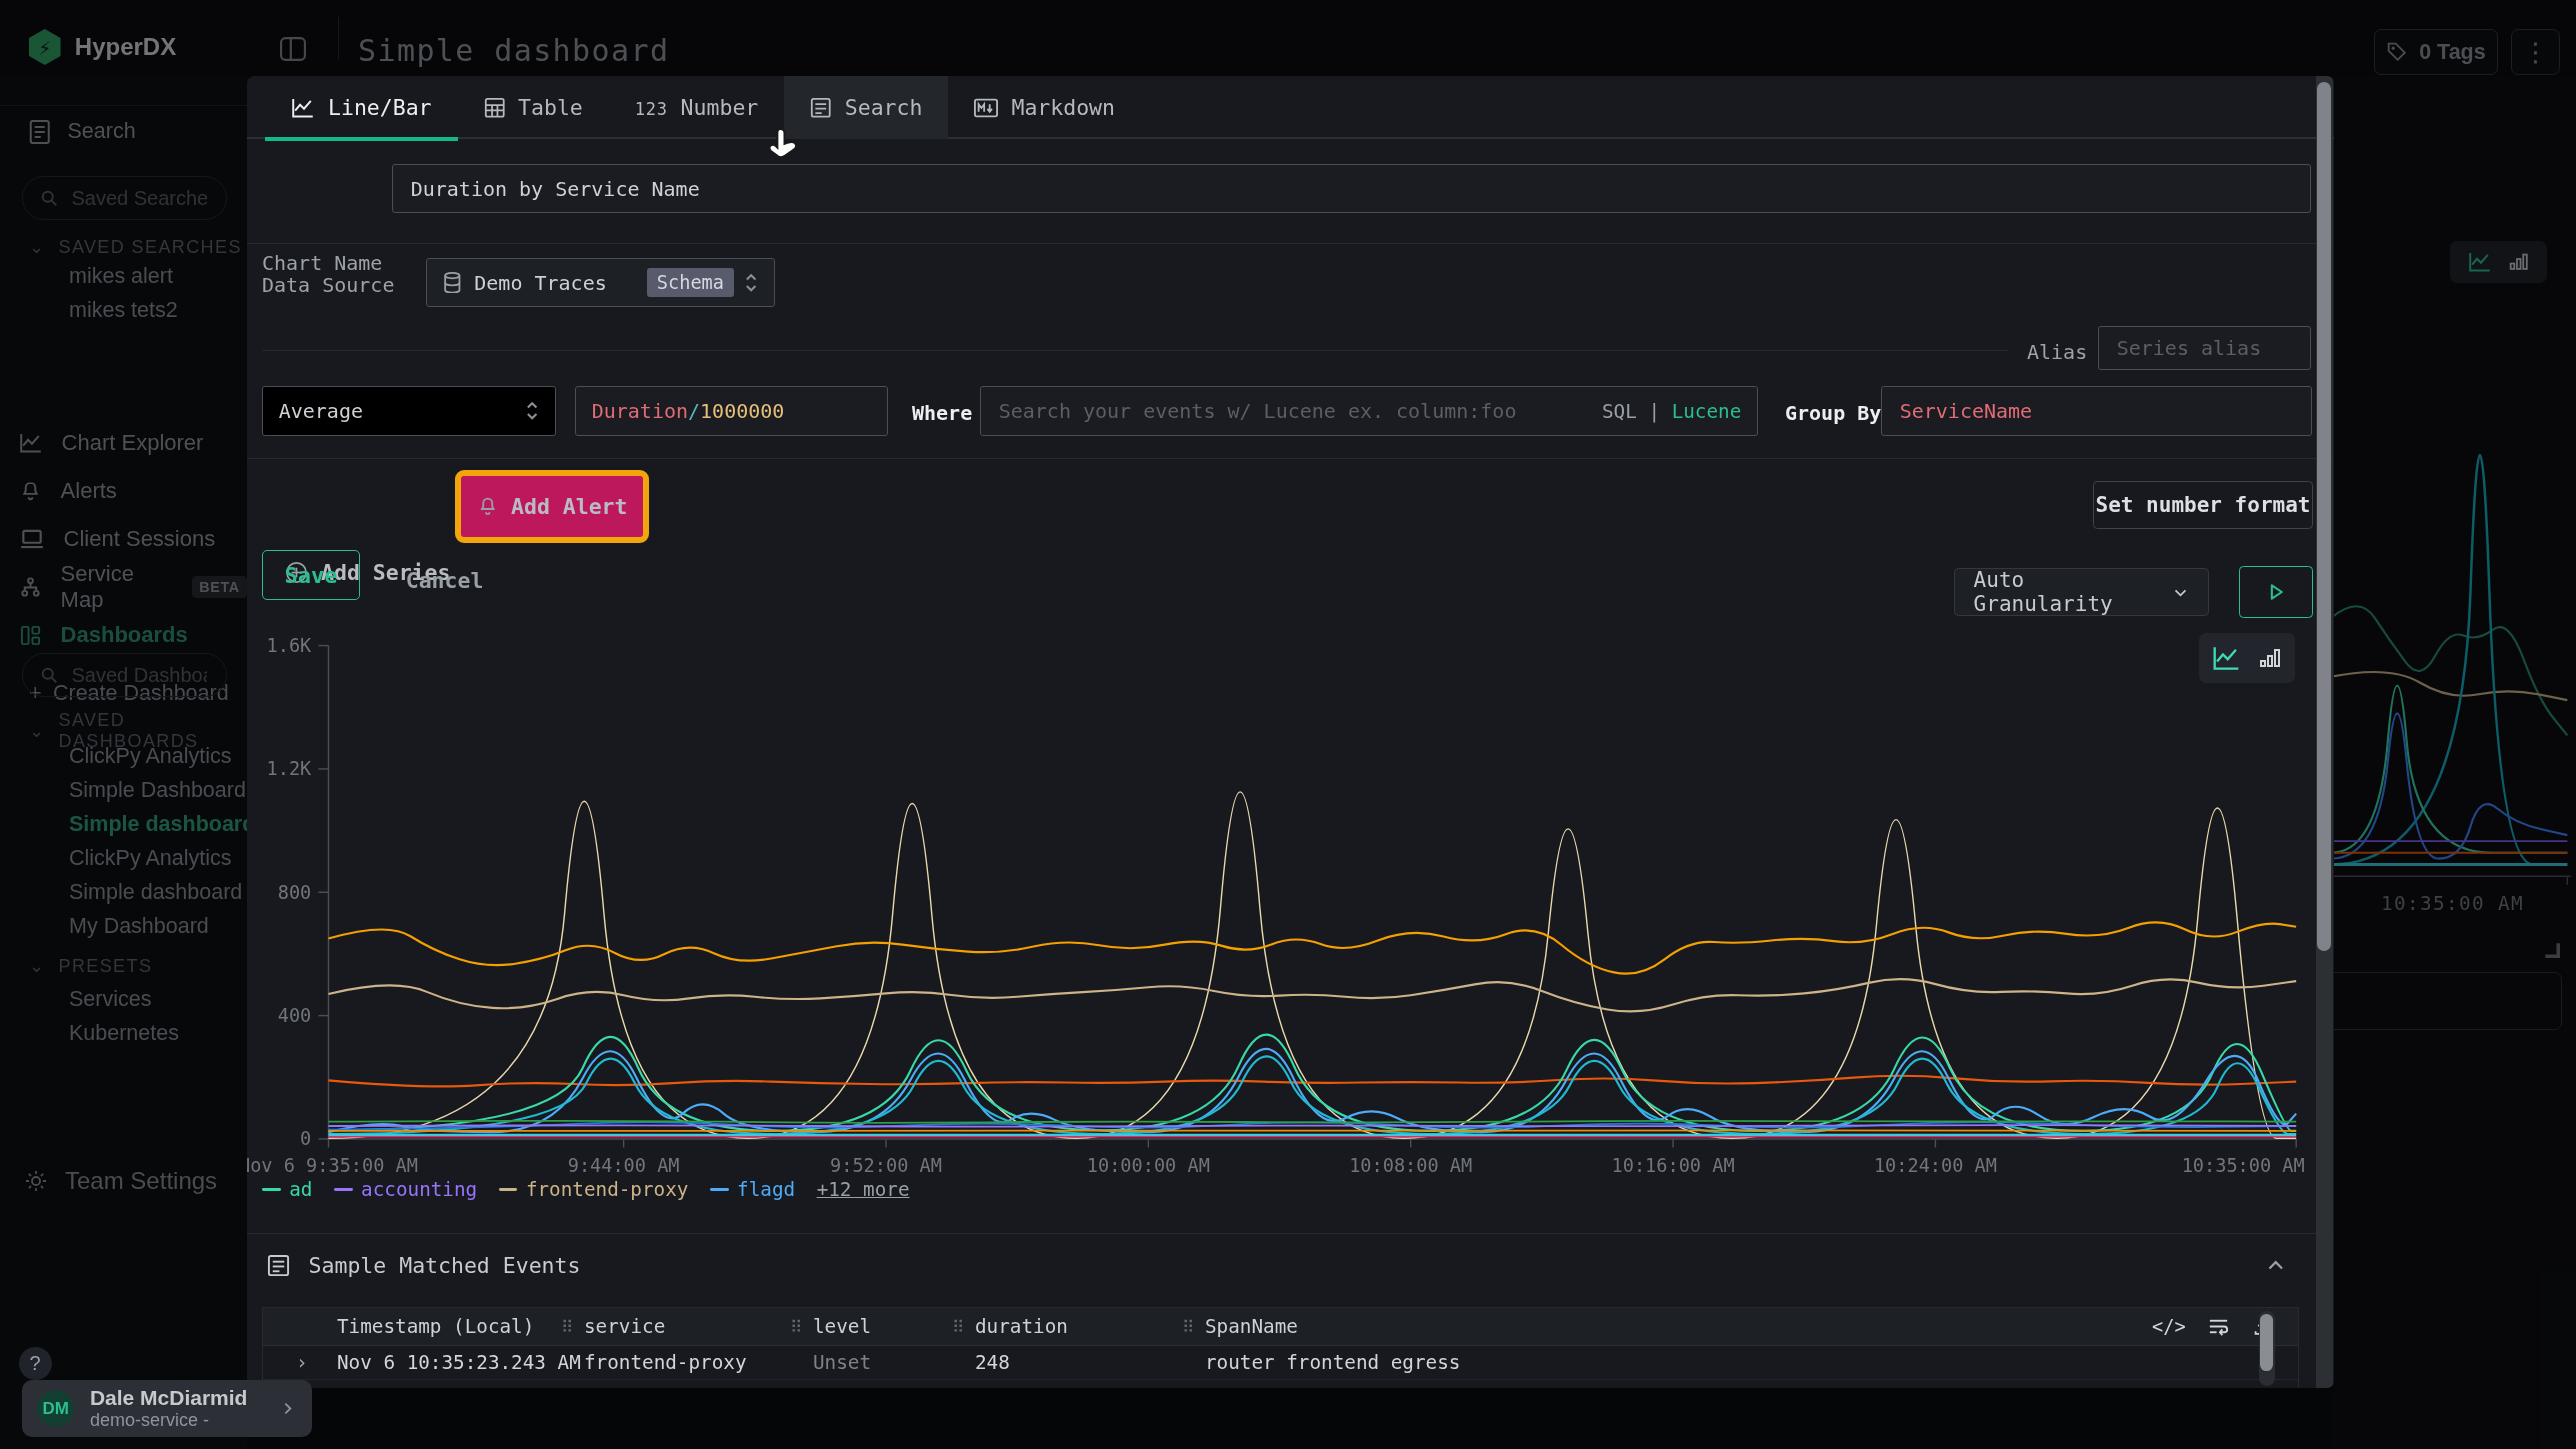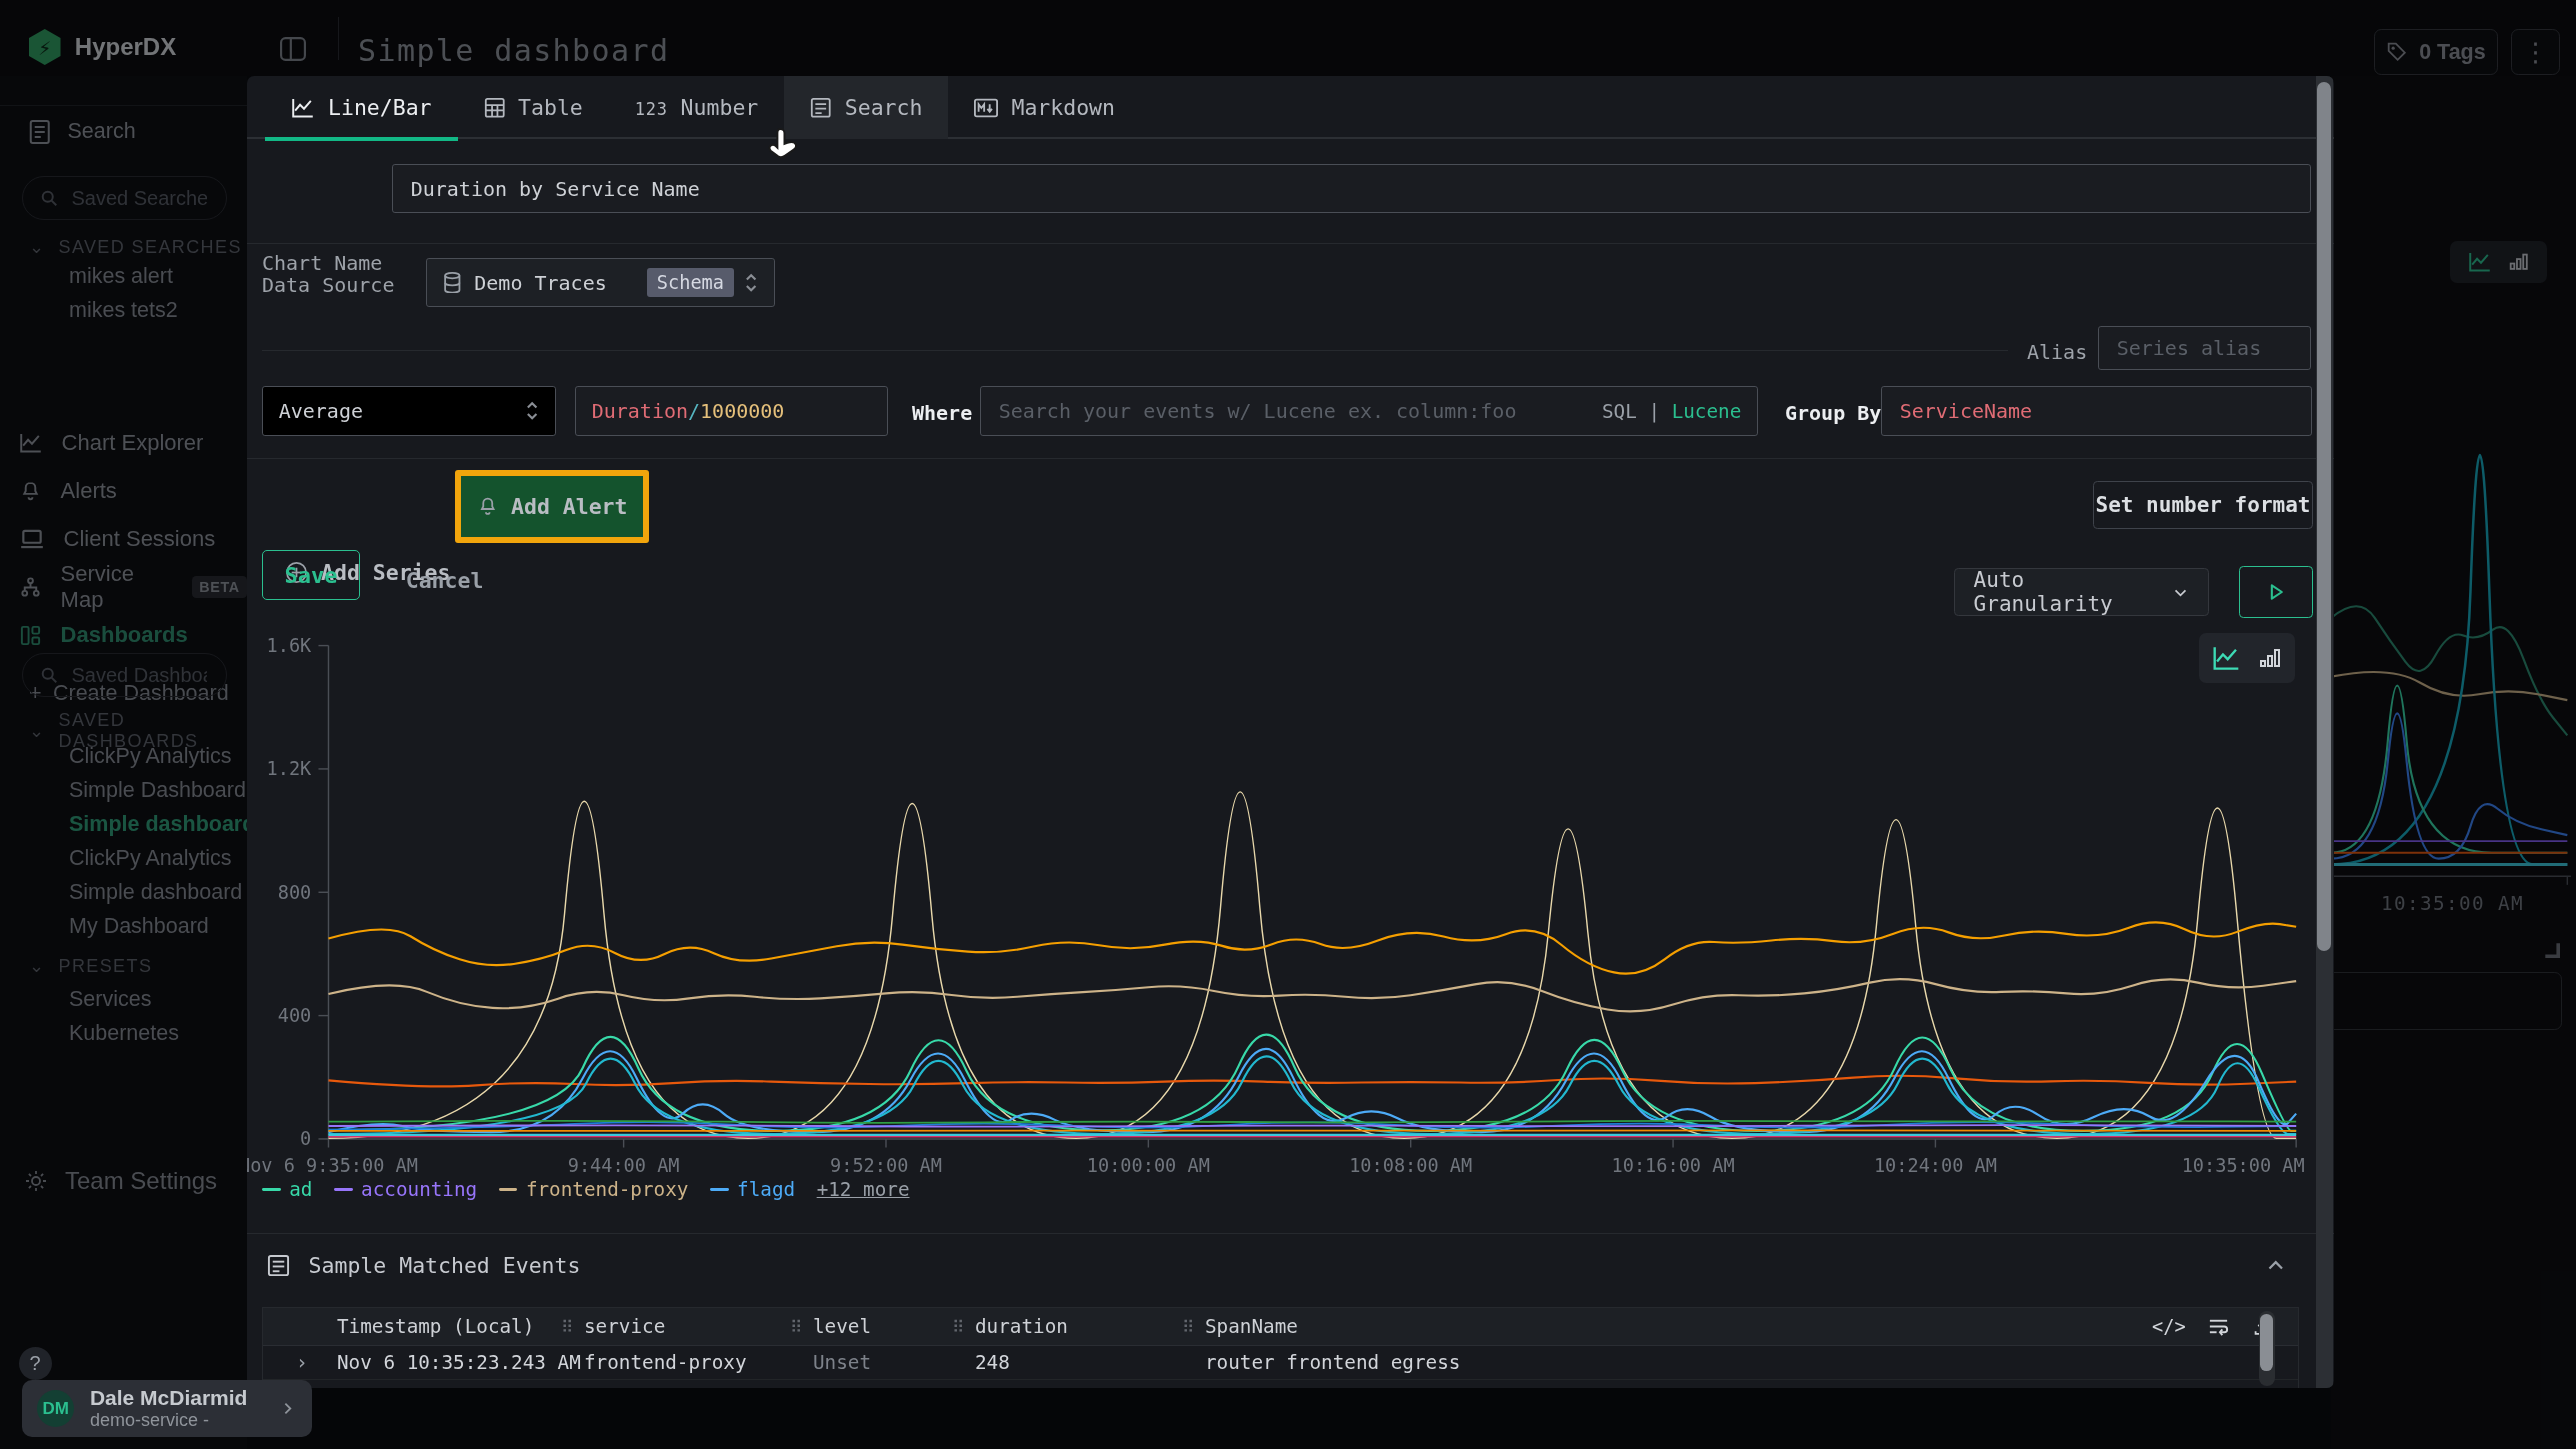--- a/index.html
+++ b/index.html
@@ -64,22 +64,22 @@
   .inp input{background:transparent;border:none;outline:none;font:inherit;color:#ced1d6;width:100%;}
   .inp input::placeholder{color:#5a5f67;}
   .hline{position:absolute;height:0.7px;background:#26292e;}
   #schema-badge{background:#575b6b;color:#d6d9e2;border-radius:2.9px;padding:4.3px 10px;font-size:18.6px;margin-left:auto;}
   .updown{color:#8a8e95;margin-left:10px;}
   #agg-field span.f{color:#e06c75;} #agg-field span.op{color:#56b6c2;} #agg-field span.n{color:#e5c07b;}
   #sql-lucene{margin-left:auto;white-space:nowrap;color:#9aa0a8;font-size:19.3px;}
   #sql-lucene .luc{color:#2bbf8f;}
   .bold-label{color:#eceef1;font-weight:bold;}
   #add-series{position:absolute;left:38px;top:484px;display:flex;align-items:center;gap:13px;color:#b9bdc3;font-weight:bold;font-size:21.5px;}
-  #alert-highlight{position:absolute;left:208px;top:394px;width:194px;height:73px;border:6.4px solid #f2a50c;border-radius:3px;
-       box-sizing:border-box;display:flex;align-items:center;justify-content:center;gap:13px;color:#b9bdc3;font-weight:bold;font-size:21.5px;background:#14532d;}
+  #alert-highlight{position:absolute;left:208px;top:394px;width:194px;height:73px;border:6.4px solid #f2a50c;border-radius:9px;
+       box-sizing:border-box;display:flex;align-items:center;justify-content:center;gap:13px;color:#b9bdc3;font-weight:bold;font-size:21.5px;background:#be185d;}
   #set-number-format{position:absolute;left:1846px;top:405px;width:218px;height:46px;border:1.4px solid #3f434b;border-radius:4.3px;
        display:flex;align-items:center;justify-content:center;color:#dcdfe3;font-weight:bold;font-size:21px;}
   #save-btn{position:absolute;left:15px;top:474px;width:96px;height:48px;border:1.4px solid #2bbf8f;border-radius:5px;
        color:#2bbf8f;font-weight:bold;font-size:22px;display:flex;align-items:center;justify-content:center;}
   #cancel-btn{position:absolute;left:143px;top:485px;color:#9aa0a8;font-weight:bold;font-size:21.5px;padding:7.2px 15.7px;}
   #granularity{position:absolute;left:1707px;top:492px;width:255px;height:48px;background:#1d2025;border:1.4px solid #34373d;border-radius:4.3px;
        display:flex;align-items:center;justify-content:space-between;padding:0 18.6px;box-sizing:border-box;color:#c7cad0;font-size:21px;}
   #run-btn{position:absolute;left:1992px;top:490px;width:72px;height:50px;border:1.4px solid #2bbf8f;border-radius:4.3px;
        display:flex;align-items:center;justify-content:center;color:#2bbf8f;}
   #chart-toggle{position:absolute;left:1952px;top:557px;width:96px;height:50px;background:#22252b;border-radius:7.2px;

